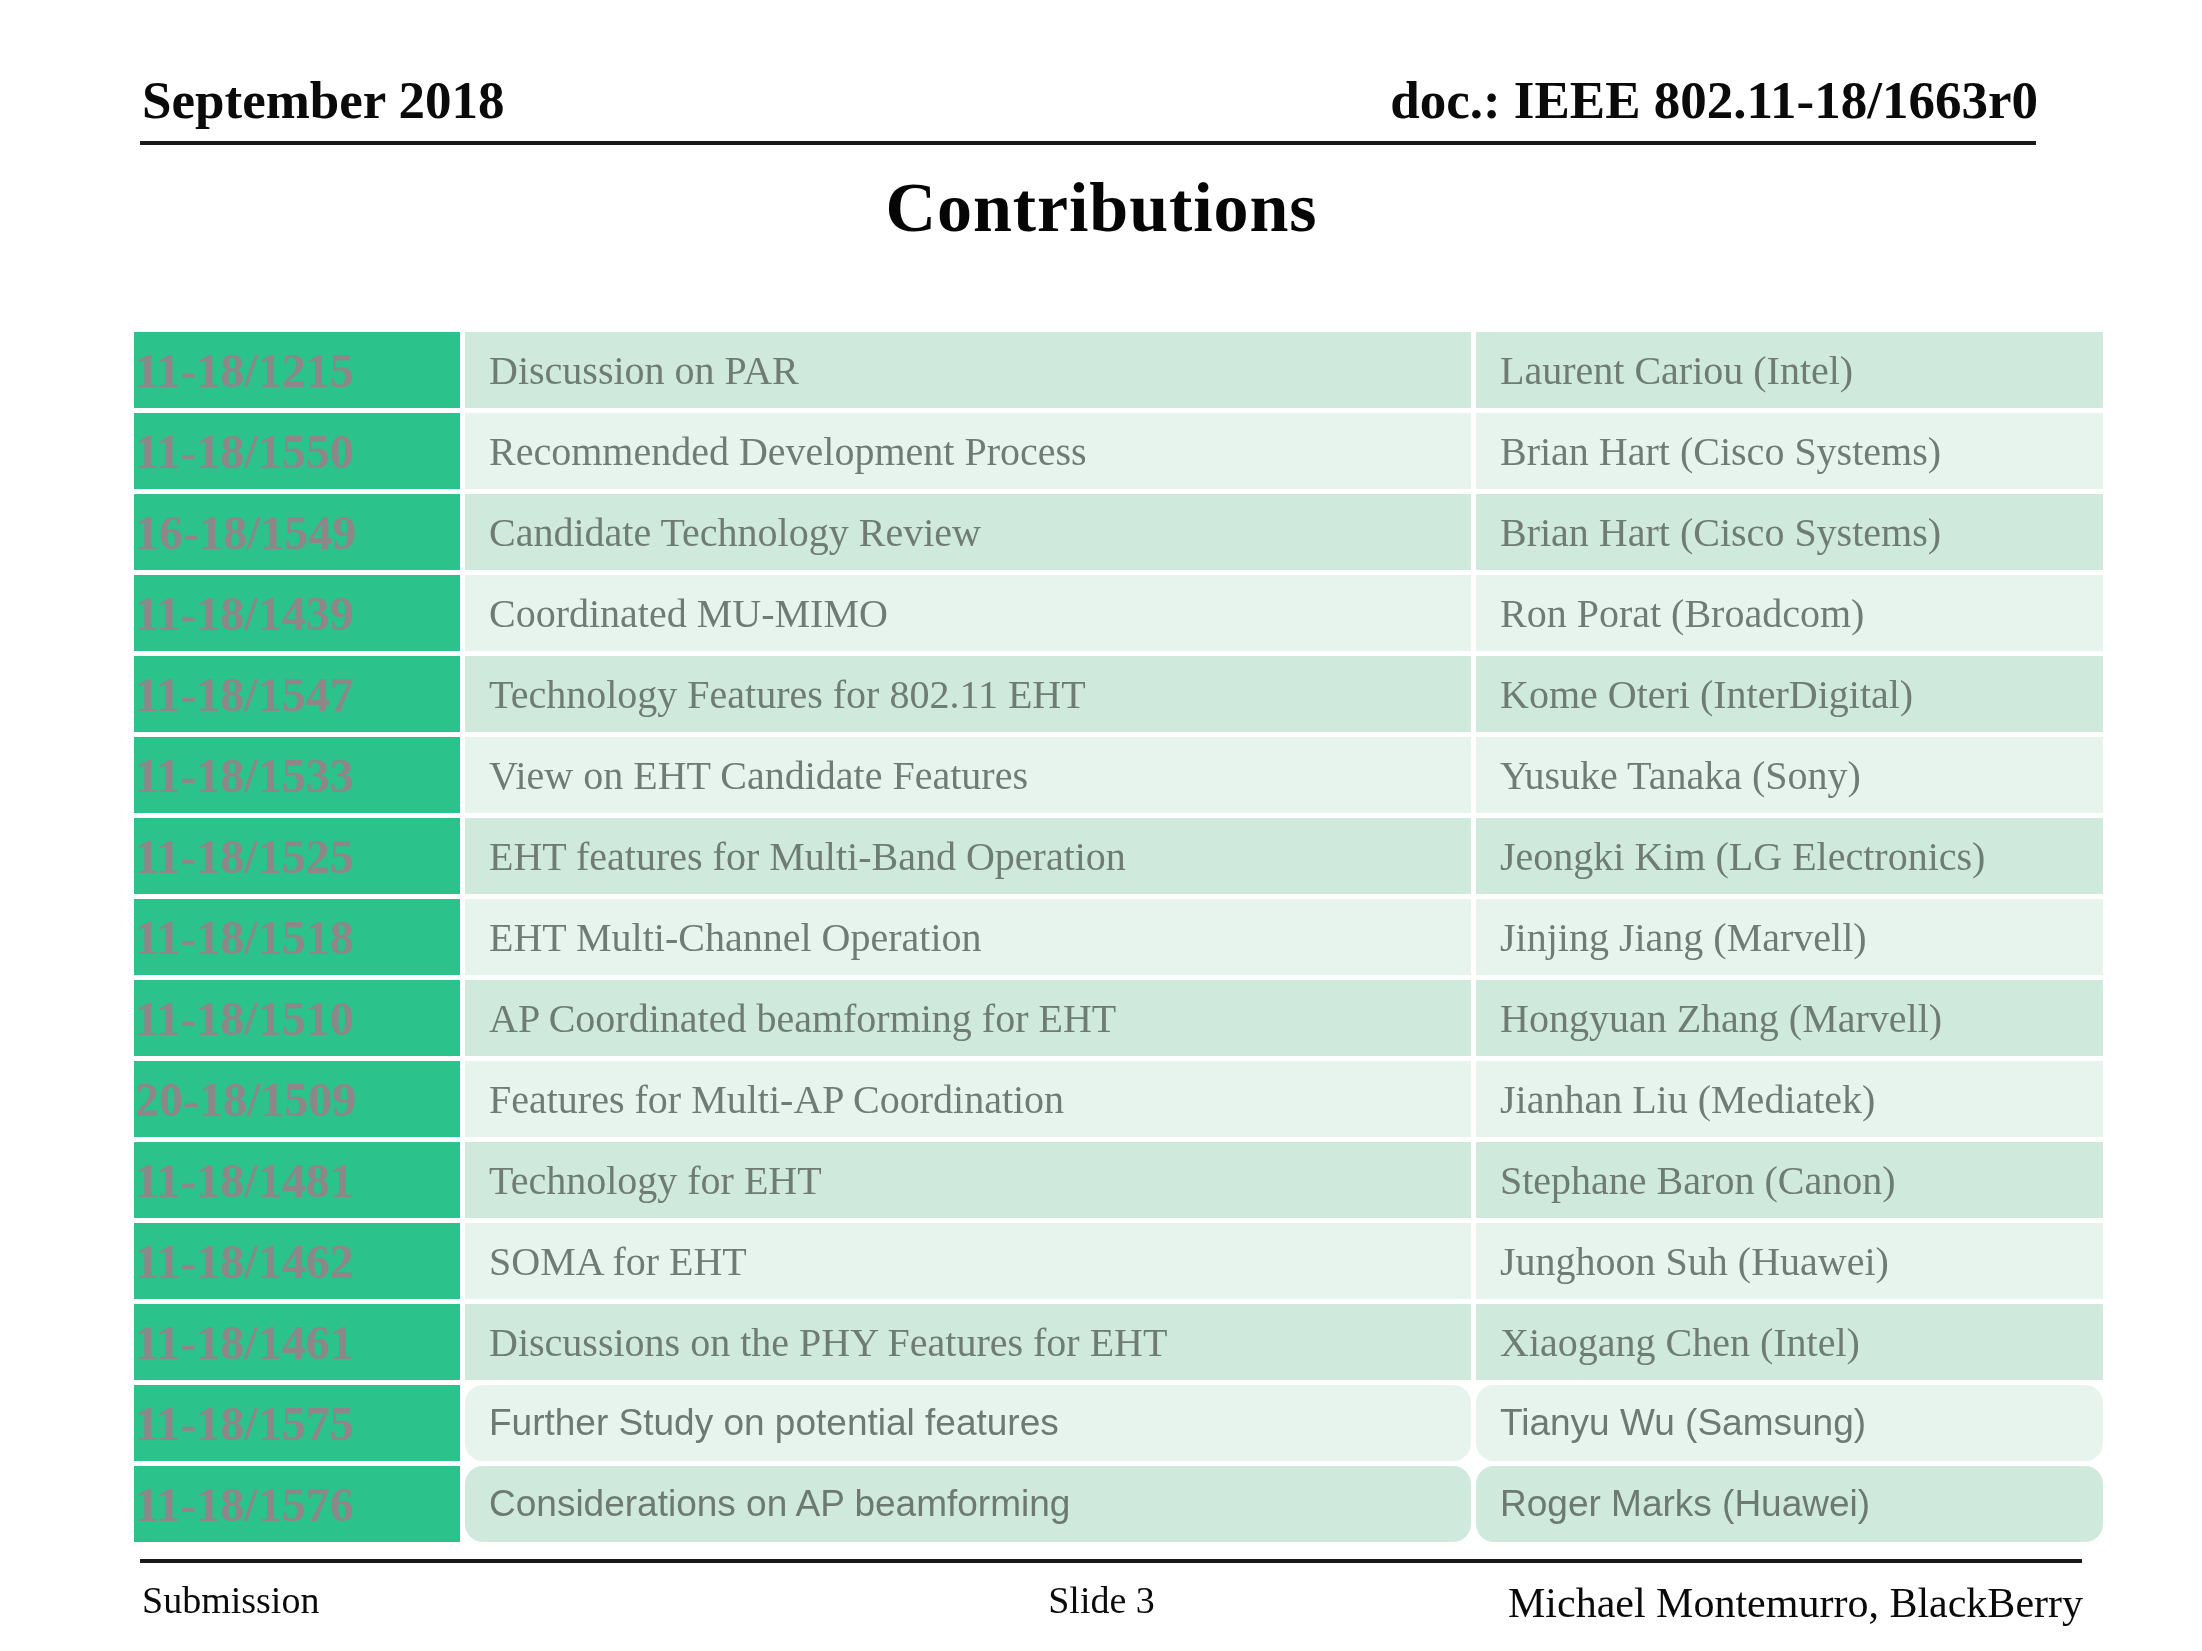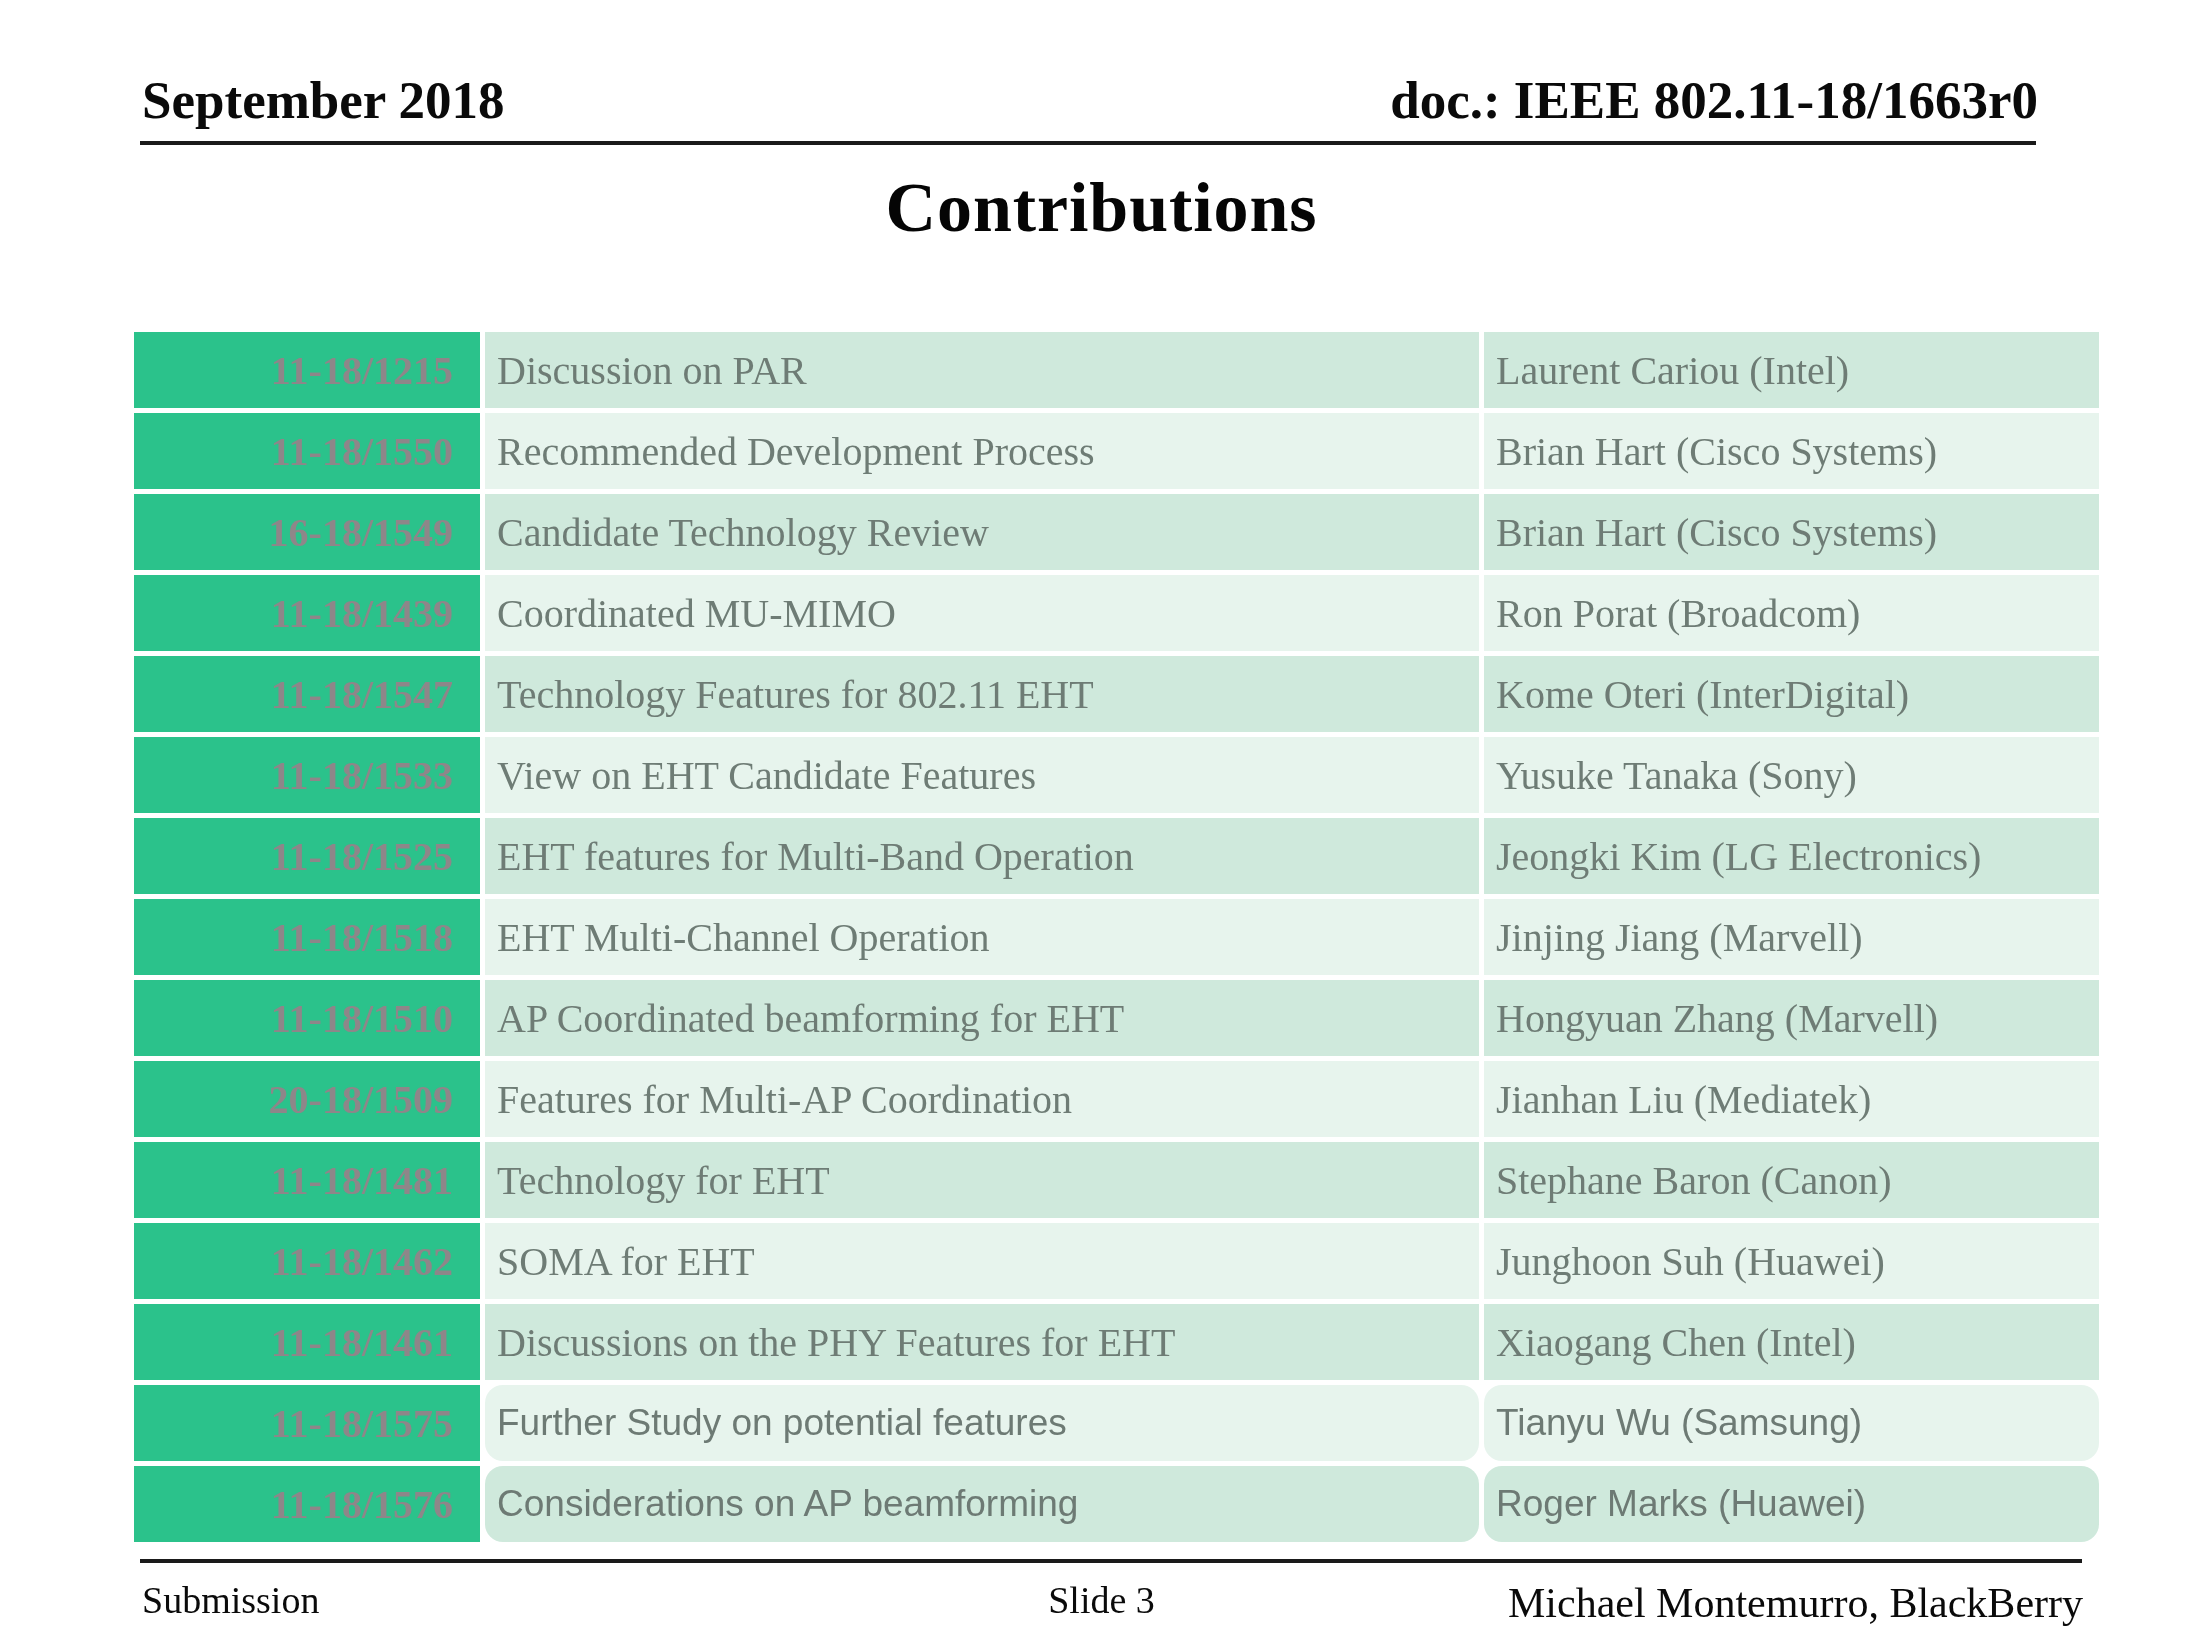--- a/index.html
+++ b/index.html
@@ -42,26 +42,26 @@
     border-collapse: separate; border-spacing: 5.2px 5.2px;
     table-layout: fixed;
   }
   table.contrib td {
     height: 74px; vertical-align: middle;
     overflow: hidden; white-space: nowrap;
   }
   td.doc {
     width: 318px;
     background: #2bc28b;
-    text-align: right; padding-right: 27px;
-    font-weight: bold; font-size: 40px; color: #8e8689;
+    text-align: left; padding-right: 7px;
+    font-weight: bold; font-size: 48px; color: #8e8689;
   }
   td.ttl { width: 981px; padding-left: 12px; }
   td.aut { width: 602px;  padding-left: 12px; }
-  td.ttl, td.aut { font-size: 40px; color: #6e7c75; }
+  td.ttl, td.aut { font-size: 40px; color: #6e7c75; padding-left: 24px; }
 
   
   tr:nth-child(odd)  td.ttl, tr:nth-child(odd)  td.aut { background: #cfe9dc; }
   tr:nth-child(even) td.ttl, tr:nth-child(even) td.aut { background: #e7f4ed; }
 
   
   tr:nth-child(n+14) td.ttl, tr:nth-child(n+14) td.aut {
     font-family: "Liberation Sans", "DejaVu Sans", sans-serif;
     font-size: 37px; color: #6d7a74; border-radius: 18px;
   }

